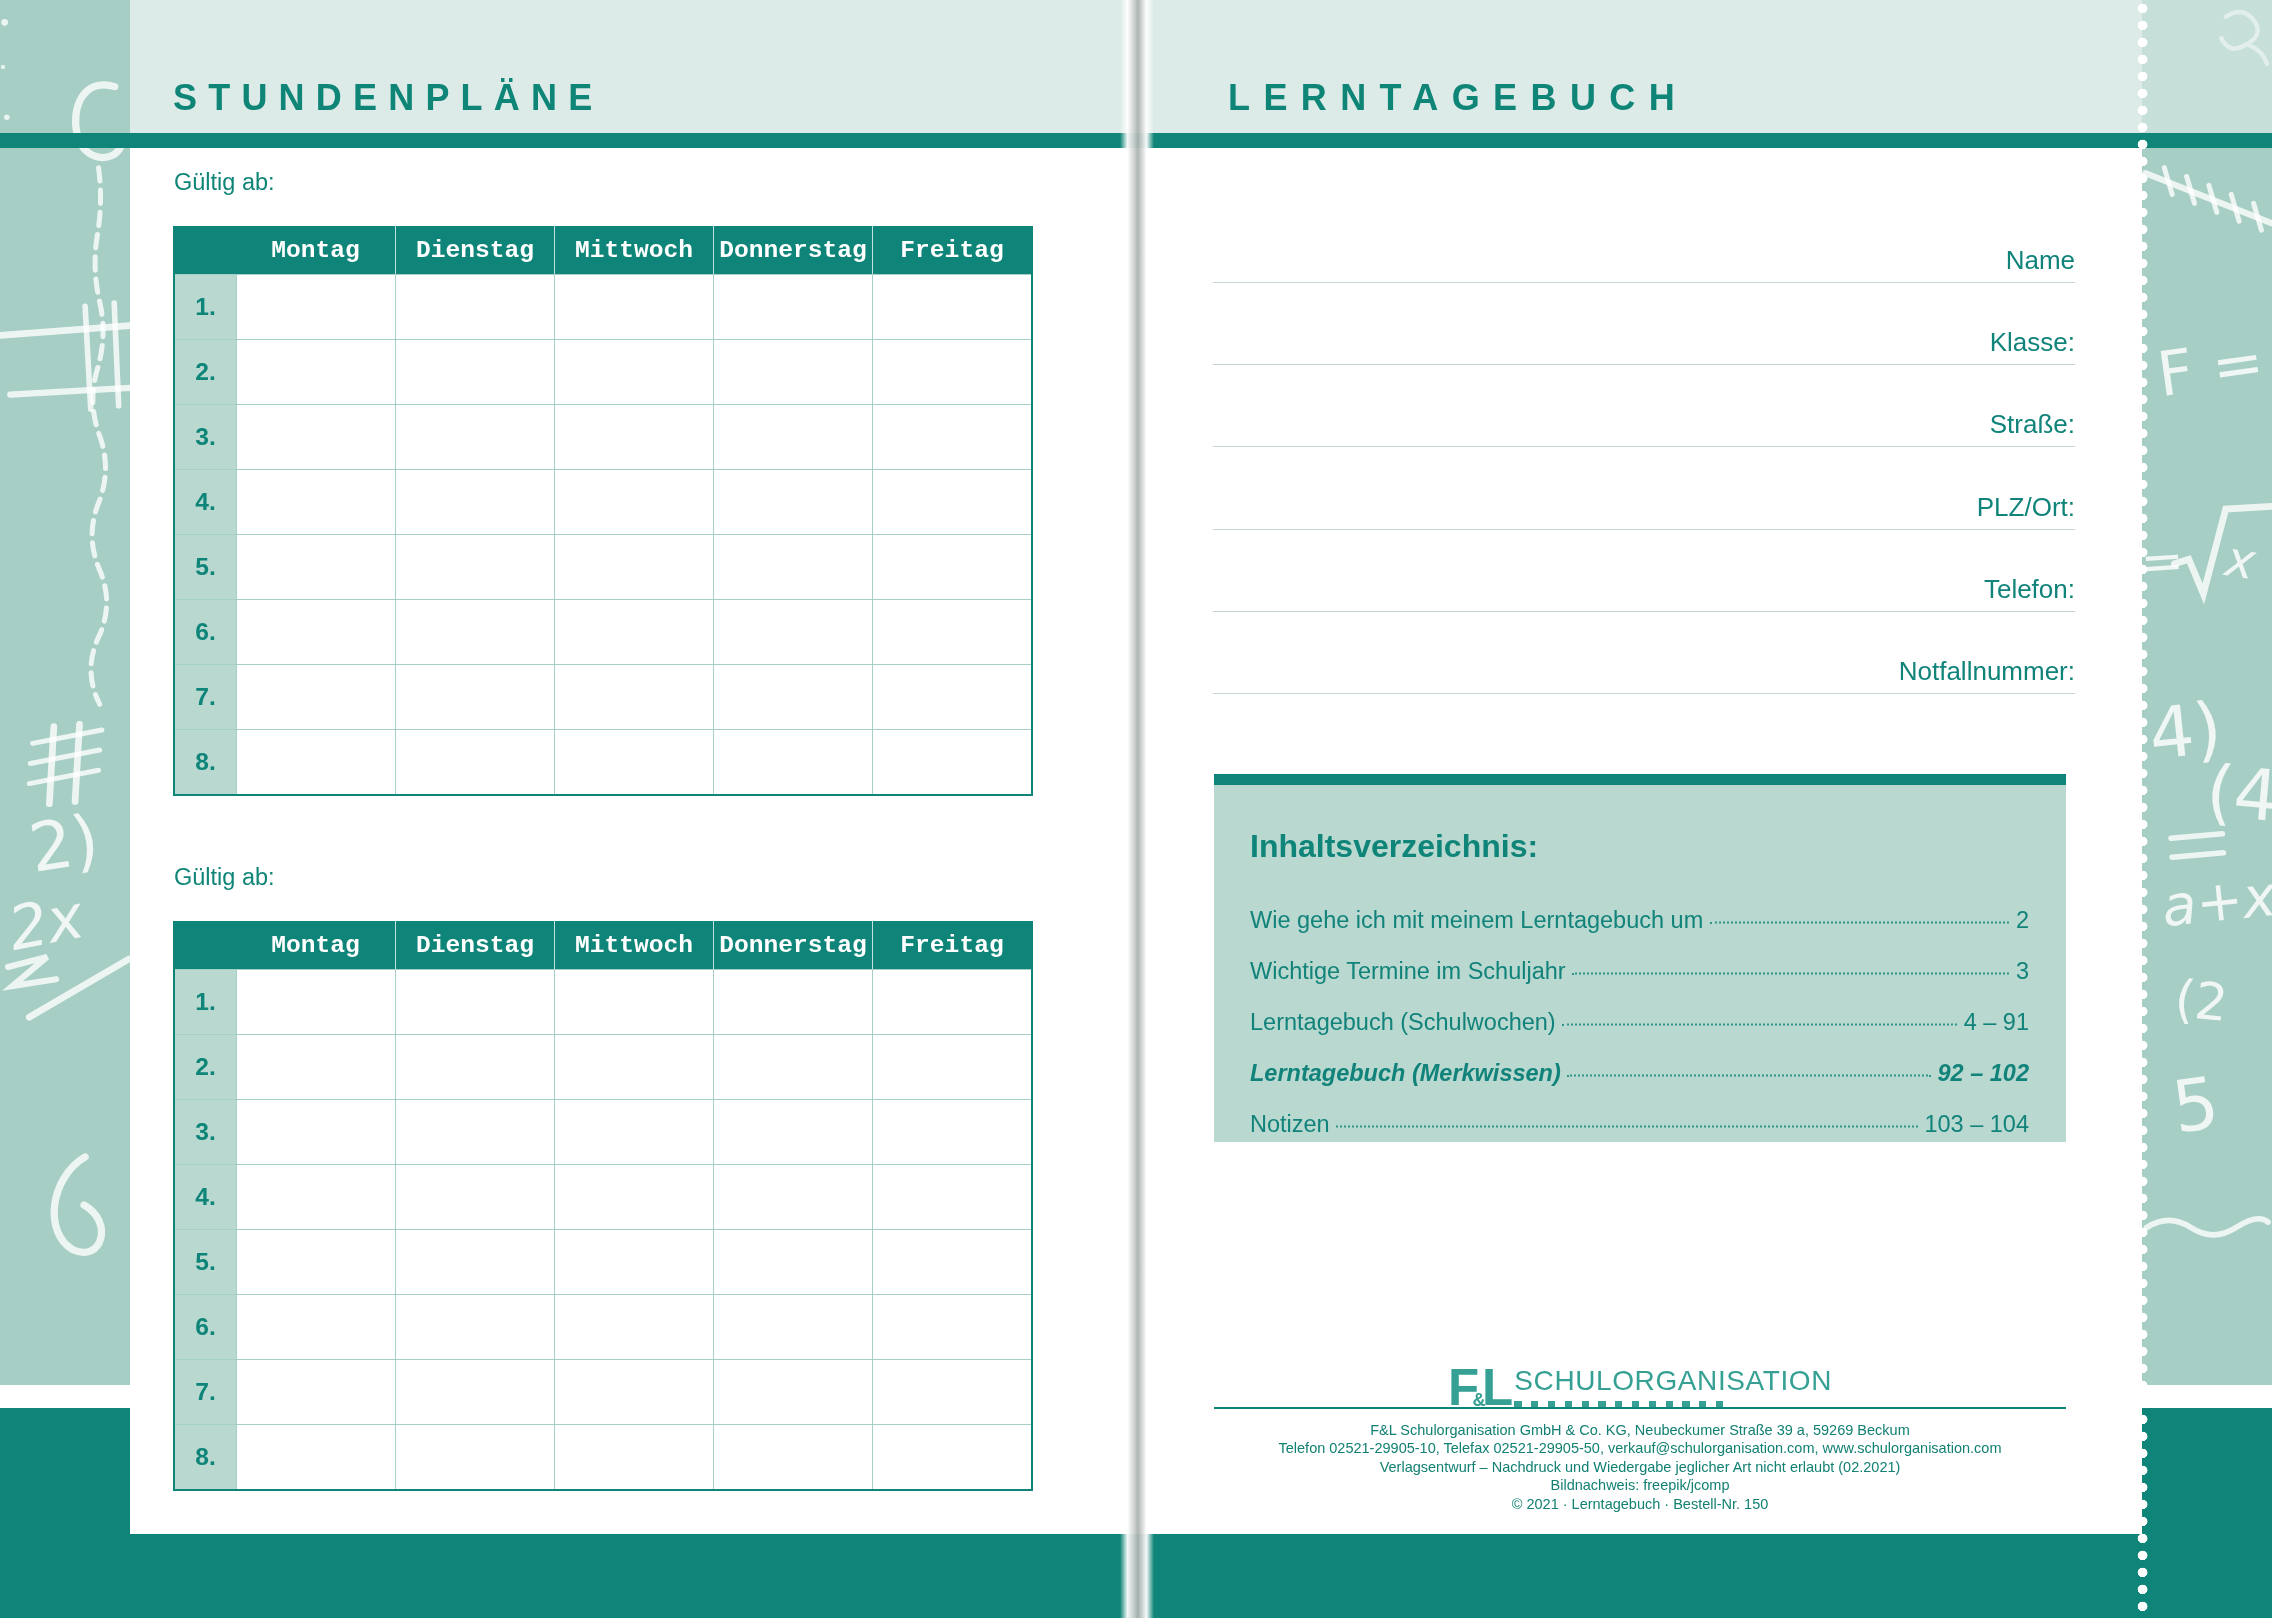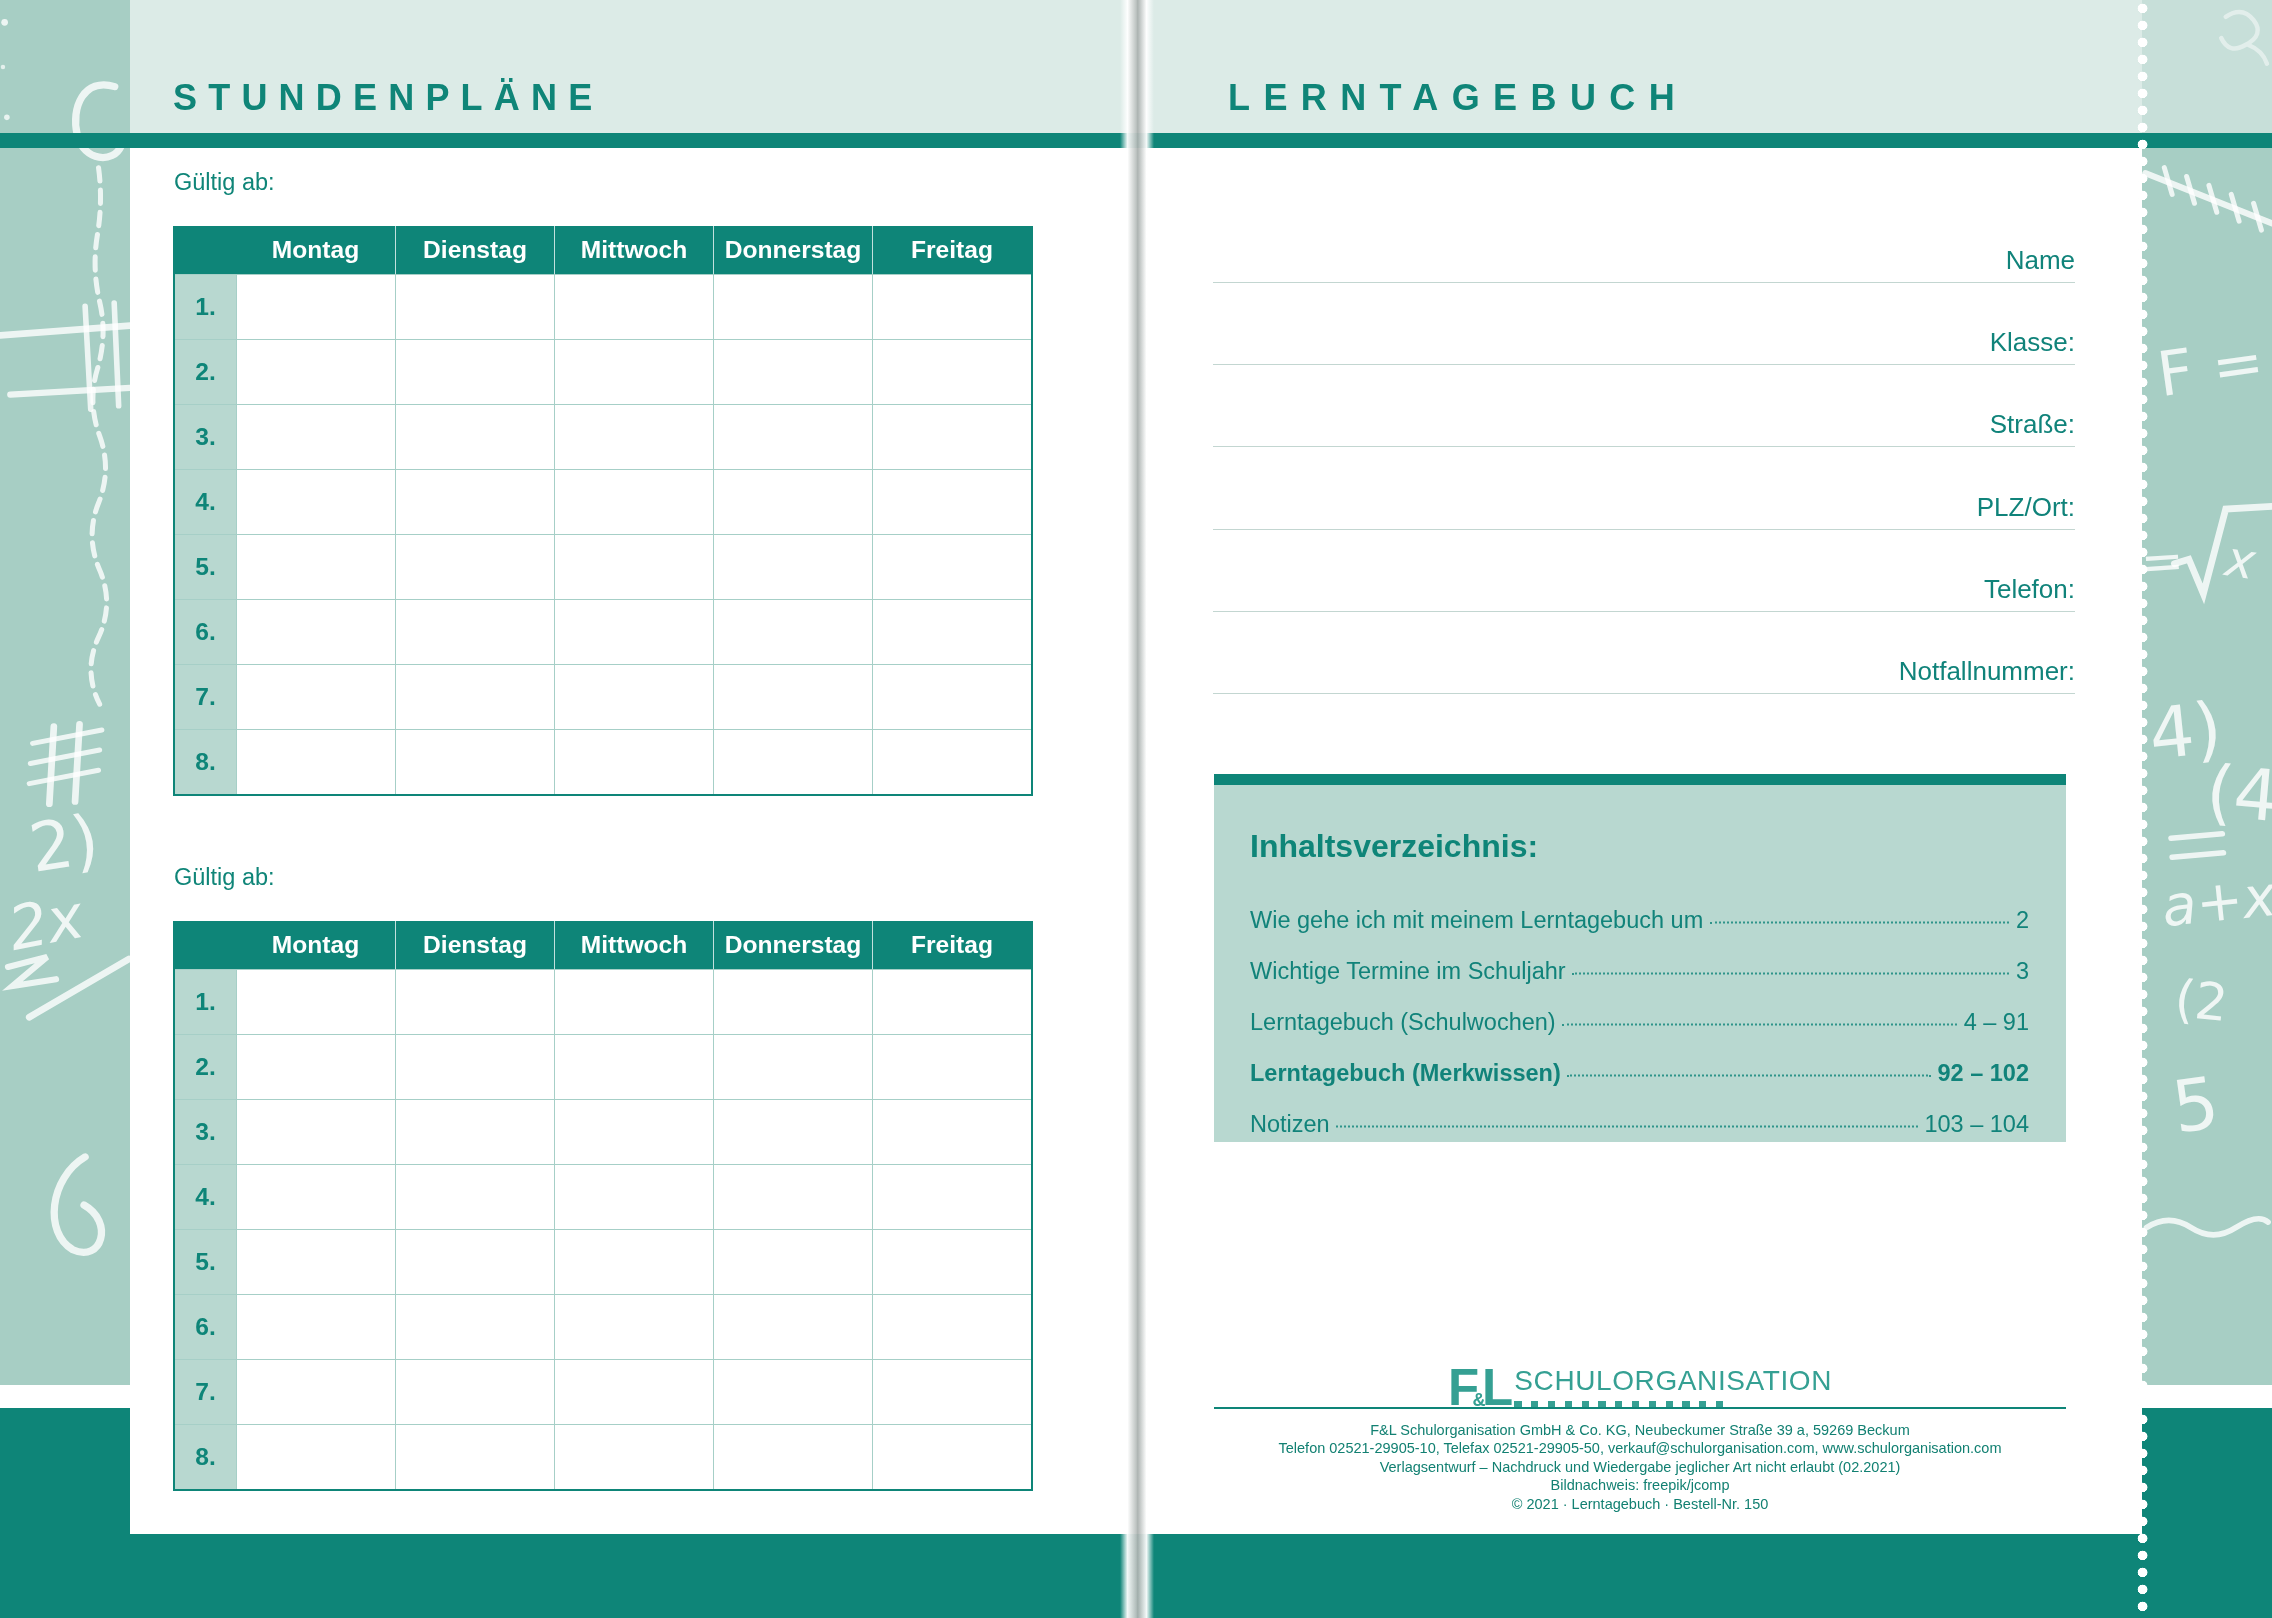--- a/index.html
+++ b/index.html
@@ -35,37 +35,37 @@
   .title-left{left:173px;text-align:center;}
   .title-right{left:1228px;letter-spacing:13.4px;}
   .valid-label{position:absolute;left:174px;font-size:23.5px;color:#0F8578;z-index:6;}
 
   
   .timetable{position:absolute;left:173px;width:856px;display:grid;z-index:6;
     grid-template-columns:61px repeat(5,1fr);grid-template-rows:48px repeat(8,65px);
     border:2.8px solid #0E8578;border-top:none;background:#ffffff;}
   .tt-corner{background:#0E8578;}
   .tt-head{background:#0E8578;color:#ffffff;font-size:24.6px;font-weight:bold;
-    display:flex;align-items:center;justify-content:center;border-left:1.7px solid rgba(255,255,255,.75);}
+    display:flex;align-items:center;justify-content:center;border-left:1.7px solid rgba(255,255,255,.75);font-family:Liberation Mono, monospace;}
   .tt-period{background:#B8D8D0;color:#0E8578;font-size:24.6px;font-weight:bold;
     display:flex;align-items:center;justify-content:center;border-top:1.1px solid #A6CFC7;}
   .tt-cell{background:#ffffff;border-left:1.1px solid #A6CFC7;border-top:1.1px solid #A6CFC7;}
 
   
   .field{position:absolute;left:1213px;width:862px;height:63px;z-index:6;
     border-bottom:1.7px solid #C3D6D1;display:flex;align-items:flex-end;justify-content:flex-end;}
   .field-label{font-size:26px;color:#10837A;padding-bottom:5.6px;}
 
   
   .toc-box{position:absolute;left:1214px;top:774px;width:852px;height:368px;background:#B8D8D0;z-index:6;box-sizing:border-box;}
   .toc-topbar{position:absolute;left:0;top:0;width:100%;height:11.2px;background:#0E8578;}
   .toc-heading{position:absolute;left:36px;top:54px;font-size:32px;font-weight:bold;color:#0E8578;}
   .toc-list{position:absolute;left:36px;right:37px;top:133px;}
   .toc-row{display:flex;align-items:baseline;height:51px;font-size:23.5px;color:#11837A;}
-  .toc-row.bold{font-weight:bold;}
+  .toc-row.bold{font-weight:bold;font-style:italic;}
   .toc-fill{flex:1;border-bottom:2.8px dotted #2F948A;margin:0 6.7px;transform:translateY(-4.5px);}
   .toc-pages{white-space:nowrap;}
 
   
   .logo-row{position:absolute;left:1214px;top:1353px;width:852px;display:flex;
     justify-content:center;align-items:flex-end;z-index:6;color:#35A093;}
   .monogram{display:flex;align-items:flex-end;font-weight:bold;line-height:.78;}
   .mono-big{font-size:51px;letter-spacing:-2.2px;}
   .mono-amp{font-size:18px;font-weight:bold;margin:0 -3.4px 1.1px -4.5px;}
   .logo-right{display:flex;flex-direction:column;margin-left:3.4px;}

